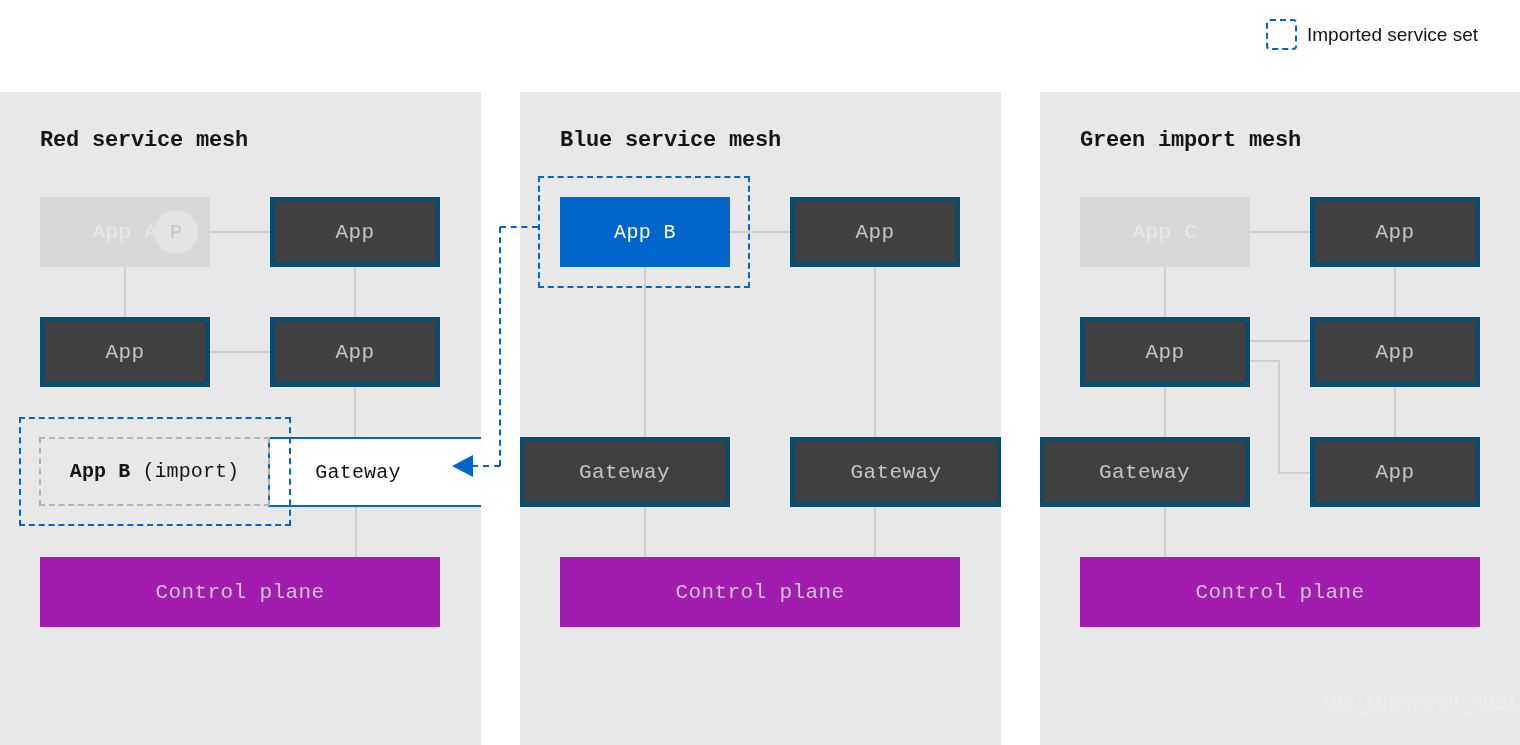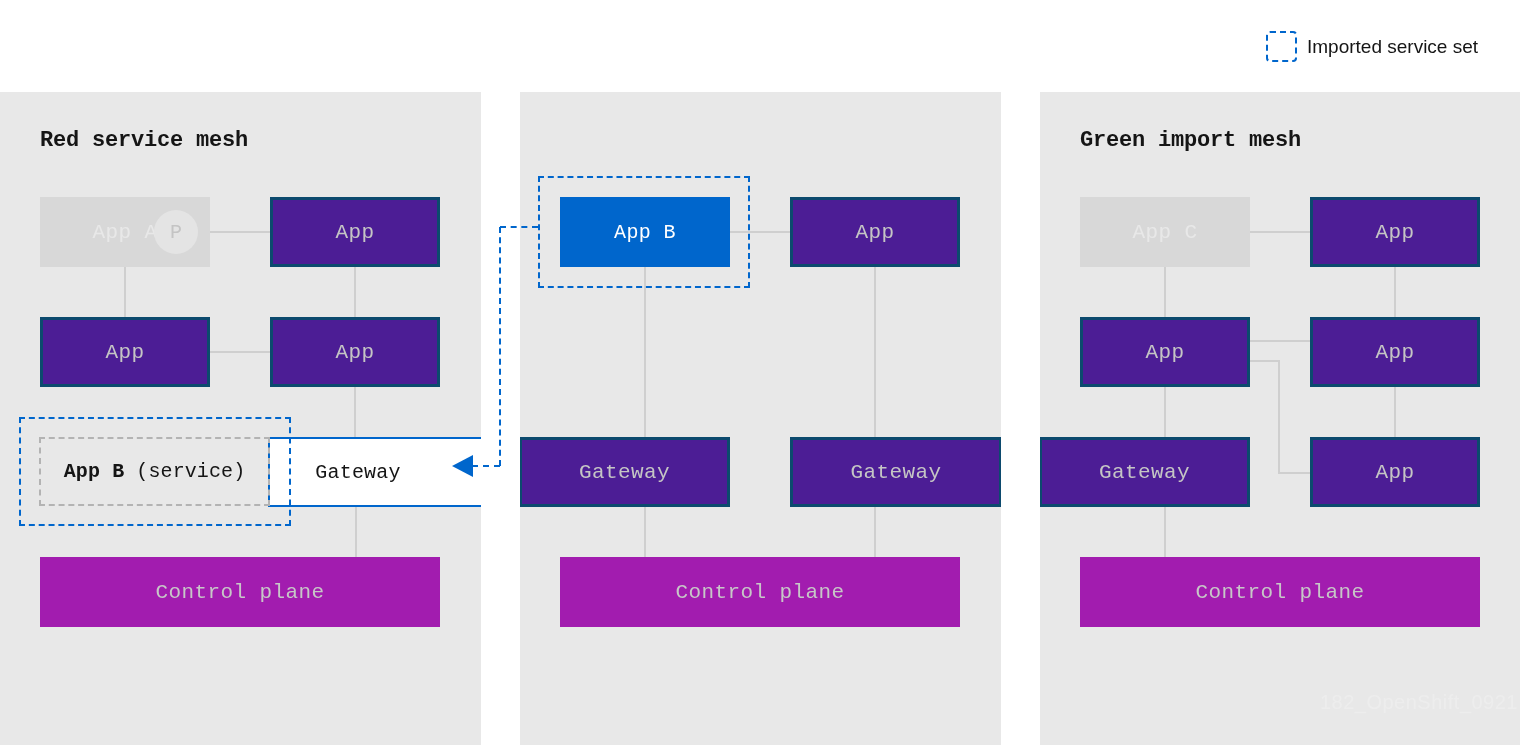--- a/index.html
+++ b/index.html
@@ -17,21 +17,21 @@
   .mesh-title{
     position:absolute;left:40px;top:36px;
     font-size:22px;font-weight:700;color:#151515;letter-spacing:-0.2px;
   }
   .box{
     position:absolute;box-sizing:border-box;
     display:flex;align-items:center;justify-content:center;
     font-size:21px;letter-spacing:0.4px;
   }
   .box-dark{background:#d8d8d8;color:#e8e8e8;}
-  .box-light{background:#4c1d95;border:3px solid #0c4a6e;color:#c5c5c5;}
+  .box-light{background:#404040;border:5px solid #0c4a6e;color:#c5c5c5;}
   .box-ctrl{background:#a21caf;color:#c7c7c7;}
   .box-gwwhite{
     background:#ffffff;border:2px solid #0066cc;color:#151515;
     font-size:20px;font-weight:500;letter-spacing:0.2px;
   }
   .box-appb{
     background:#0066cc;color:#ffffff;font-size:20px;font-weight:500;
   }
   .proxy-badge{
     position:absolute;right:12px;top:13px;width:44px;height:44px;
@@ -53,21 +53,21 @@
   }
   .import-name{font-weight:700;}
   .import-suffix{font-weight:400;white-space:pre;}
   .arrow-seg-h{position:absolute;height:0;border-top:2px dashed #0066cc;z-index:5;}
   .arrow-seg-v{position:absolute;width:0;border-left:2px dashed #0066cc;z-index:5;}
   .arrow-head{
     position:absolute;width:0;height:0;z-index:6;
     border-top:11px solid transparent;border-bottom:11px solid transparent;
     border-right:21px solid #0066cc;
   }
-  .legend{position:absolute;left:1266px;top:31px;display:flex;align-items:center;z-index:4;}
+  .legend{position:absolute;left:1266px;top:19px;display:flex;align-items:center;z-index:4;}
   .legend-swatch{
     width:27px;height:27px;box-sizing:content-box;
     border:2px dashed #0066cc;border-radius:4px;background:#ffffff;
   }
   .legend-label{
     margin-left:10px;font-size:19px;font-weight:500;color:#151515;
     white-space:nowrap;
   }
   .watermark{
     position:absolute;right:2px;top:691px;
@@ -108,30 +108,31 @@
     <div class="box box-light" style="left:270px;top:225px;width:170px;height:70px;">
       <span>App</span>
     </div>
 
     <div class="box box-gwwhite gwz" style="left:268px;top:345px;width:216px;height:70px;padding-right:36px;">
       <span>Gateway</span>
     </div>
 
     <div class="dash-outline-gray" style="left:39px;top:345px;width:231px;height:69px;">
       <span class="import-name">App B</span>
-        <span class="import-suffix"> (service)</span>
+        <span class="import-suffix"> (import)</span>
     </div>
     <div class="dash-outline-blue" style="left:19px;top:325px;width:272px;height:109px;"></div>
 
     <div class="box box-ctrl" style="left:40px;top:465px;width:400px;height:70px;">
       <span>Control plane</span>
     </div>
   </div>
 
   <div class="panel" style="left:520px;">
+    <div class="mesh-title">Blue service mesh</div>
 
     <div class="hline" style="left:210px;top:139px;width:60px;"></div>
     <div class="vline" style="left:124px;top:174px;height:171px;"></div>
     <div class="vline" style="left:354px;top:175px;height:170px;"></div>
     <div class="vline" style="left:124px;top:414px;height:51px;"></div>
     <div class="vline" style="left:354px;top:414px;height:51px;"></div>
 
     <div class="box box-appb" style="left:40px;top:105px;width:170px;height:70px;z-index:2;">
       <span>App B</span>
     </div>

